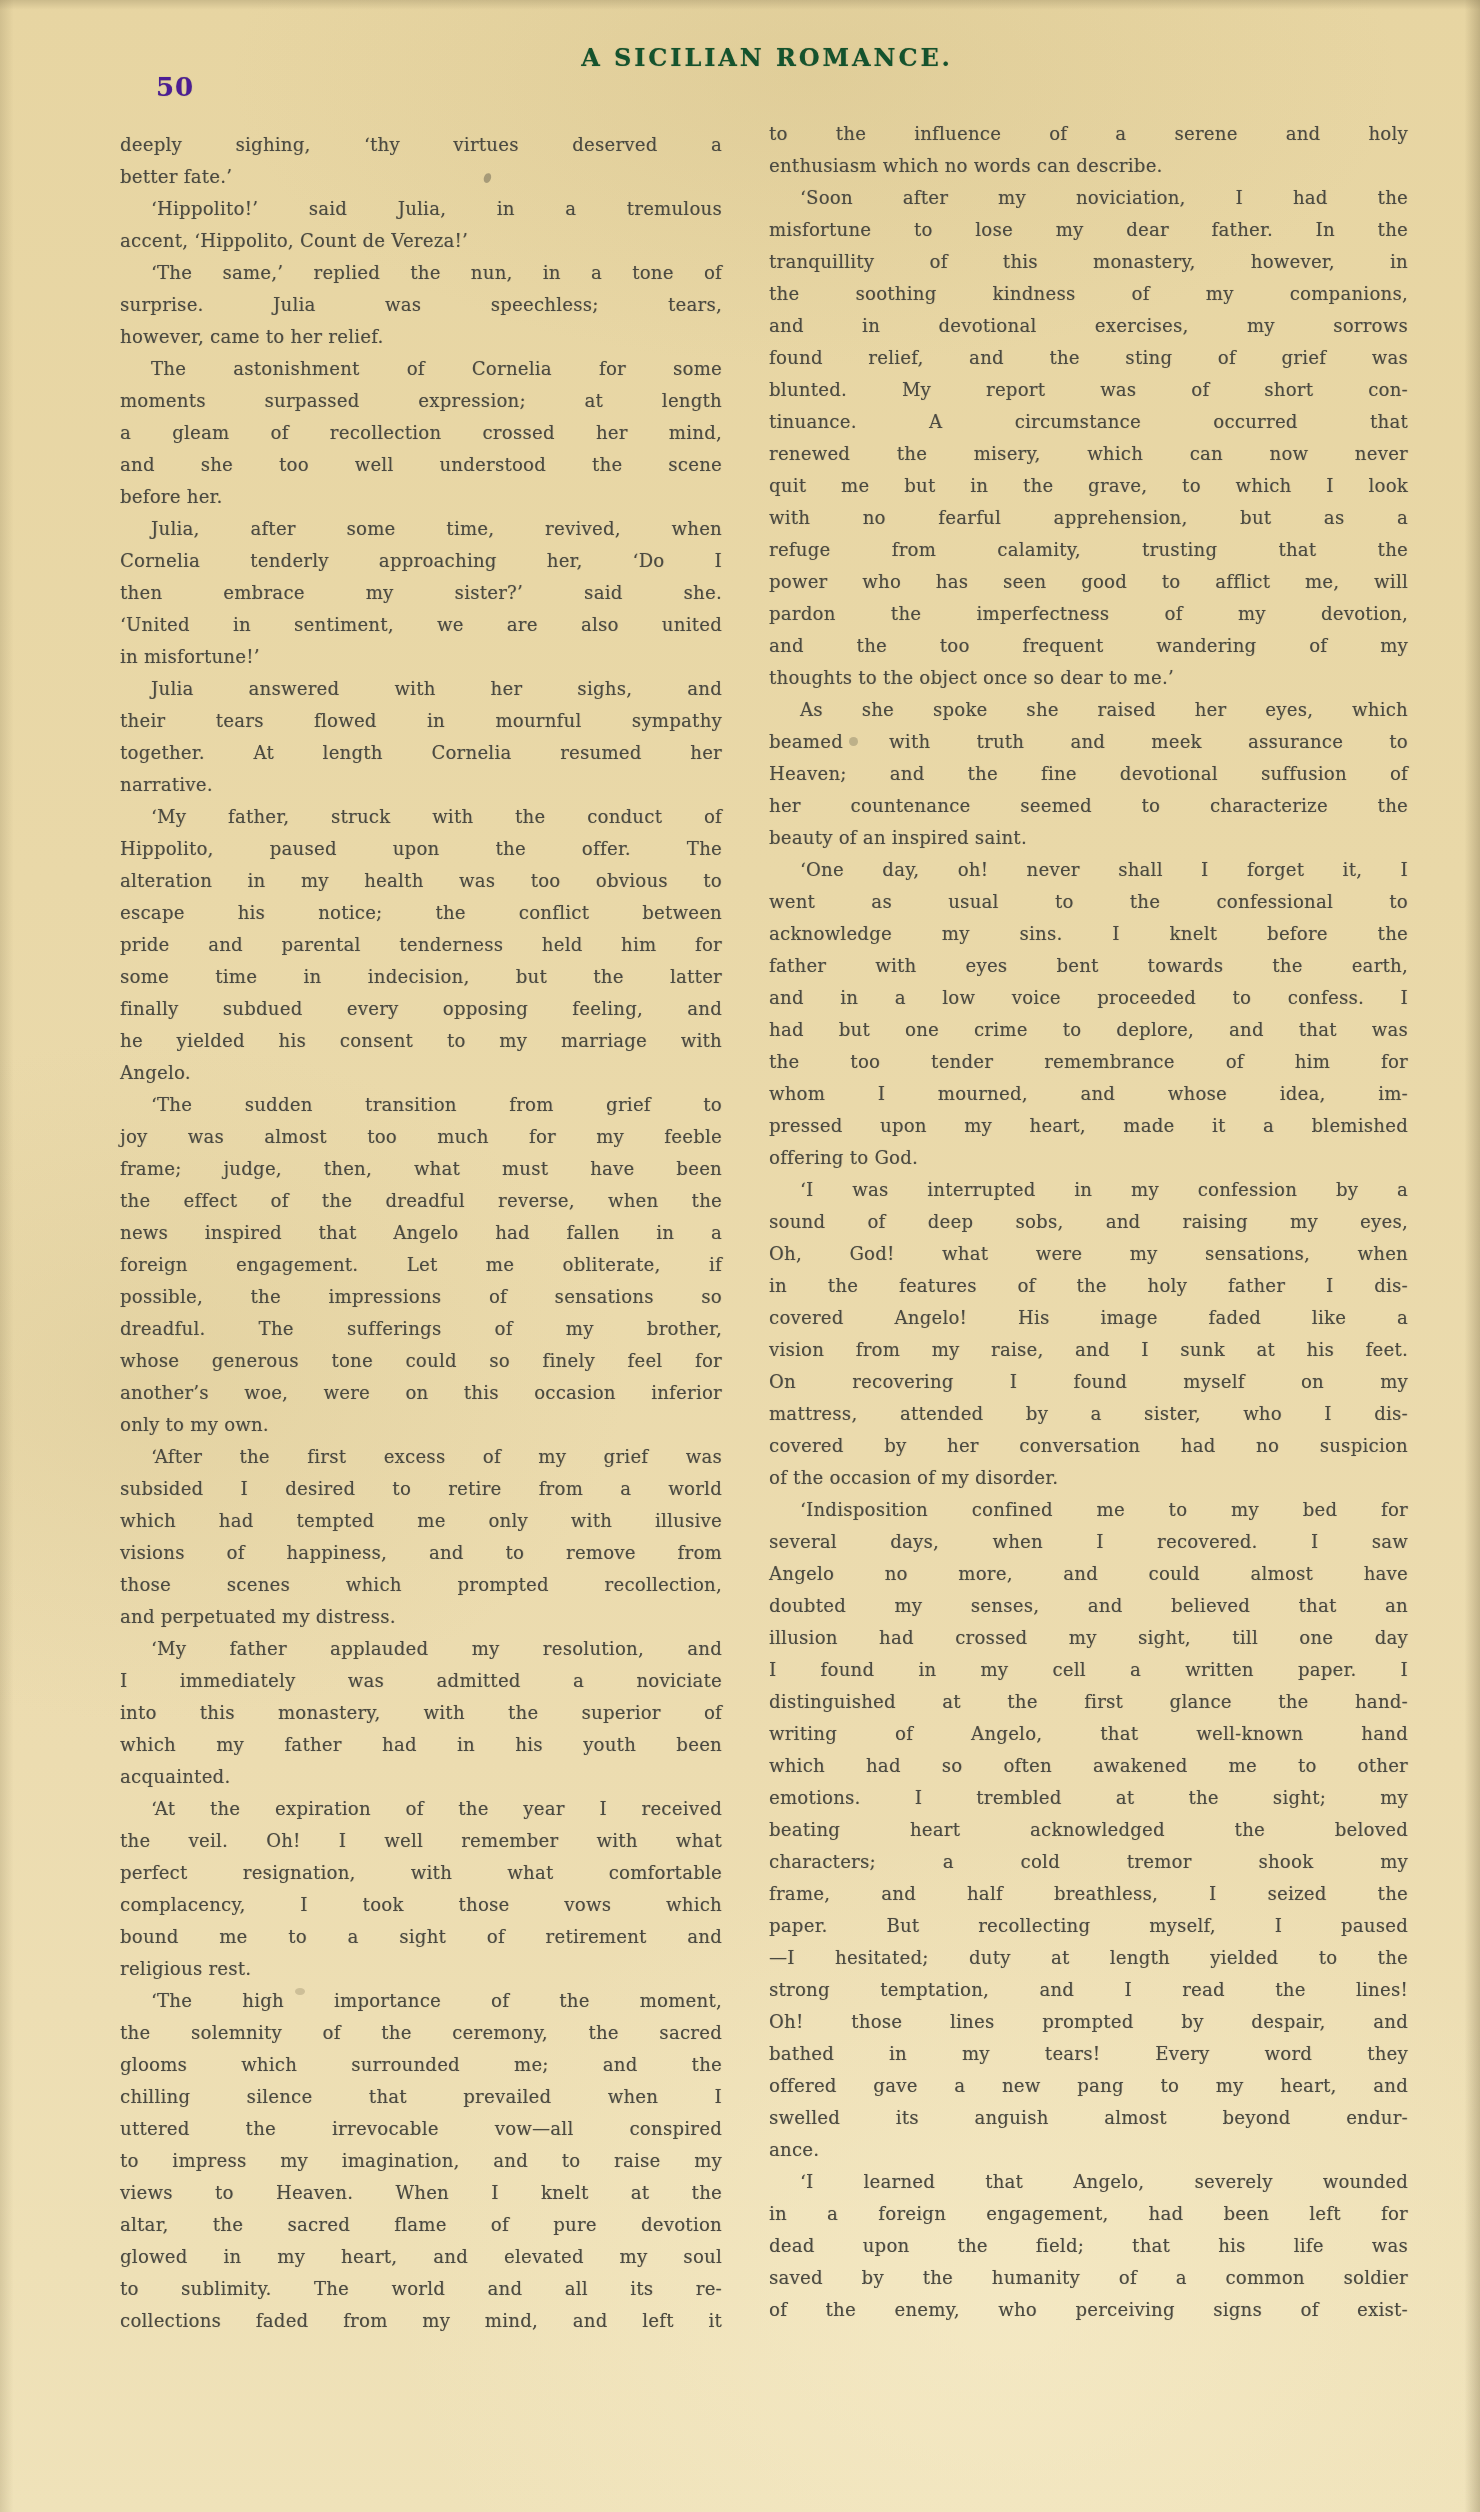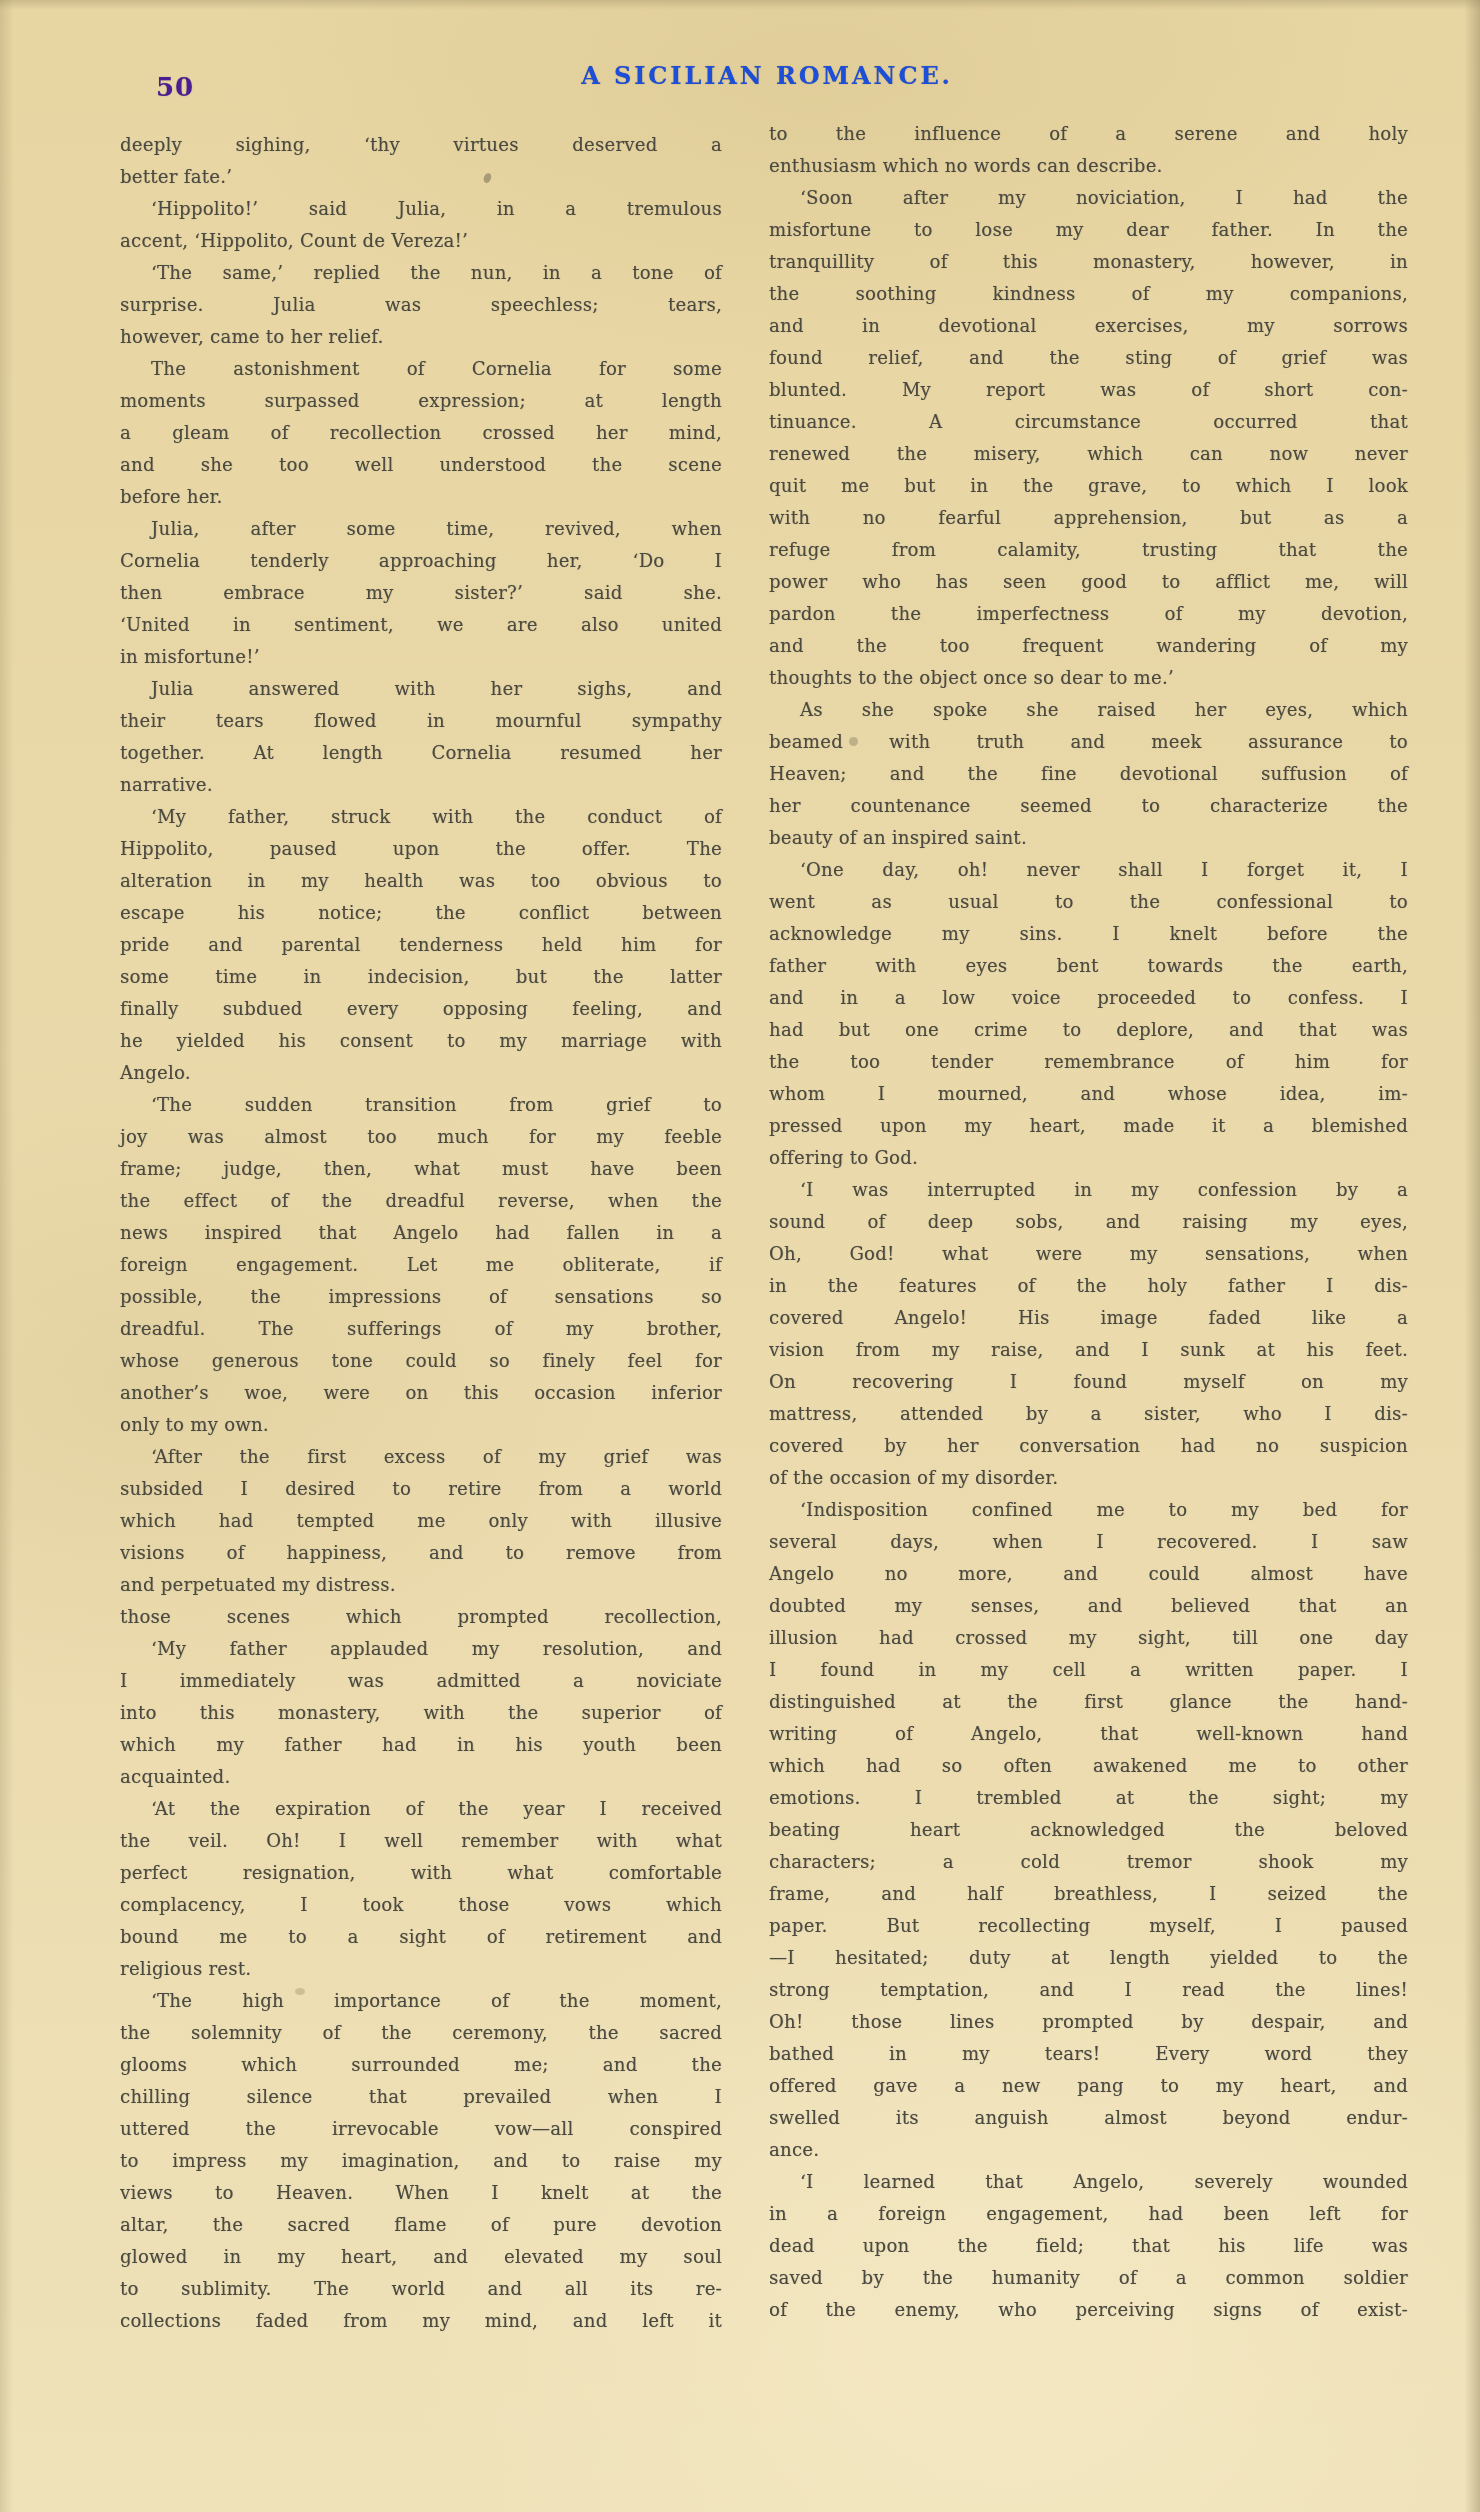--- a/index.html
+++ b/index.html
@@ -28,25 +28,25 @@
     font-size: 26px;
     font-weight: bold;
     color: #4c1d95;
     letter-spacing: 1px;
     text-shadow: 0 0 1px rgba(75,72,60,0.55);
     margin-top: 31px;
   }
   .running-title {
     position: absolute;
     left: 767px;
-    top: 61px;
+    top: 43px;
     transform: translateX(-50%);
     font-size: 24px;
     font-weight: bold;
-    color: #1d4ed8;
+    color: #14532d;
     letter-spacing: 2.9px;
     white-space: nowrap;
     text-shadow: 0 0 1px rgba(75,72,60,0.55);
   }
   .column {
     position: absolute;
     color: #4b4a41;
     font-size: 18px;
     letter-spacing: 0.3px;
     text-shadow: 0.4px 0.4px 0.8px rgba(86,82,68,0.45);
@@ -129,22 +129,22 @@
     <div class="line">foreign engagement. Let me obliterate, if</div>
     <div class="line">possible, the impressions of sensations so</div>
     <div class="line">dreadful. The sufferings of my brother,</div>
     <div class="line">whose generous tone could so finely feel for</div>
     <div class="line">another’s woe, were on this occasion inferior</div>
     <div class="line end">only to my own.</div>
     <div class="line ind">‘After the first excess of my grief was</div>
     <div class="line">subsided I desired to retire from a world</div>
     <div class="line">which had tempted me only with illusive</div>
     <div class="line">visions of happiness, and to remove from</div>
+    <div class="line">those scenes which prompted recollection,</div>
     <div class="line end">and perpetuated my distress.</div>
-    <div class="line">those scenes which prompted recollection,</div>
     <div class="line ind">‘My father applauded my resolution, and</div>
     <div class="line">I immediately was admitted a noviciate</div>
     <div class="line">into this monastery, with the superior of</div>
     <div class="line">which my father had in his youth been</div>
     <div class="line end">acquainted.</div>
     <div class="line ind">‘At the expiration of the year I received</div>
     <div class="line">the veil. Oh! I well remember with what</div>
     <div class="line">perfect resignation, with what comfortable</div>
     <div class="line">complacency, I took those vows which</div>
     <div class="line">bound me to a sight of retirement and</div>

